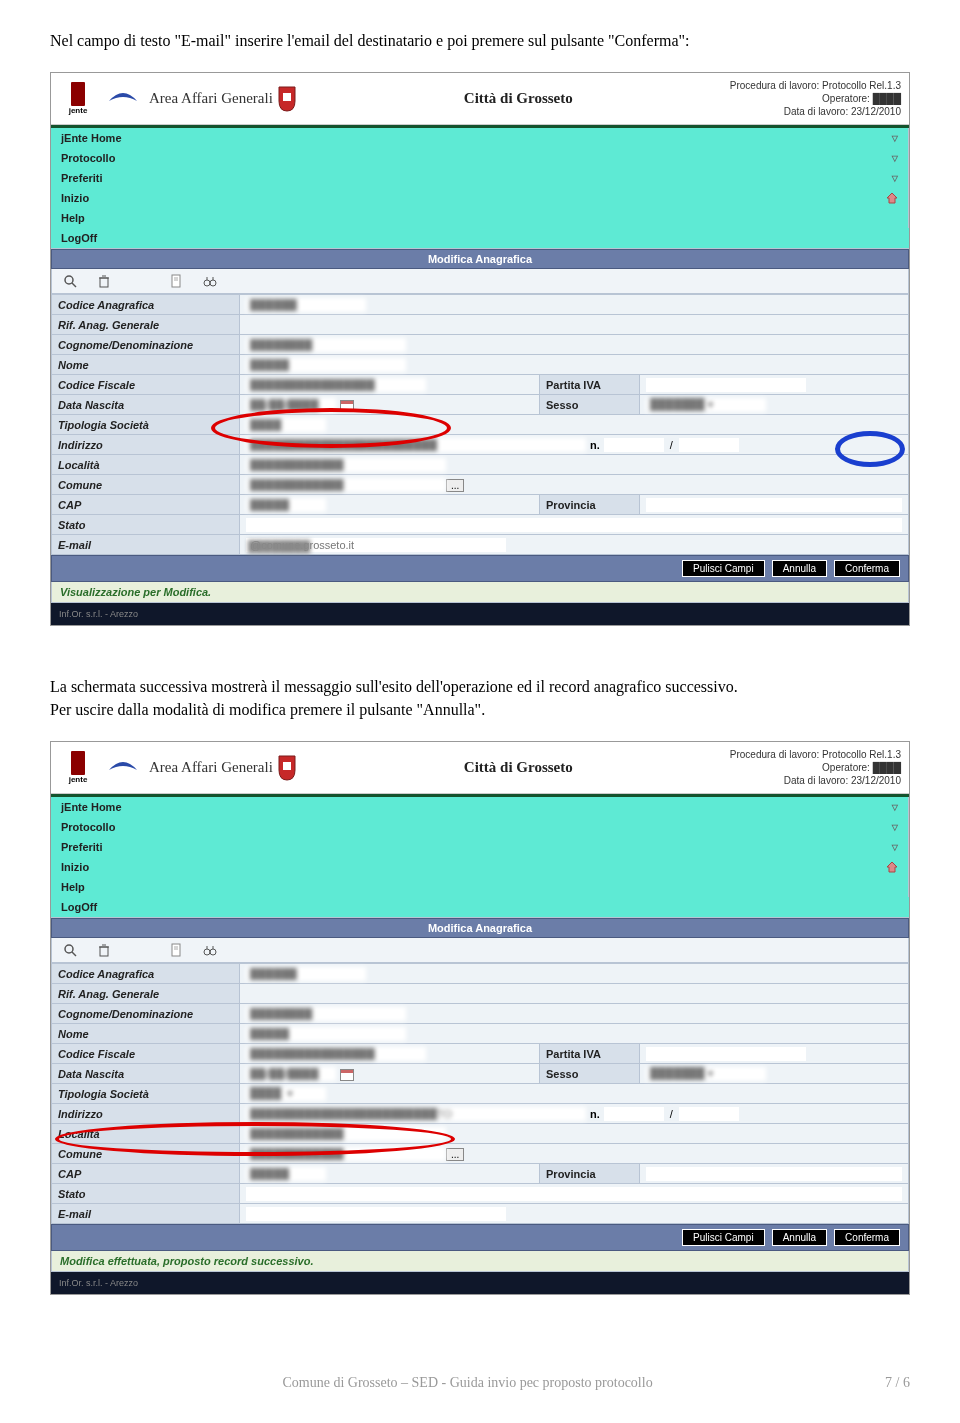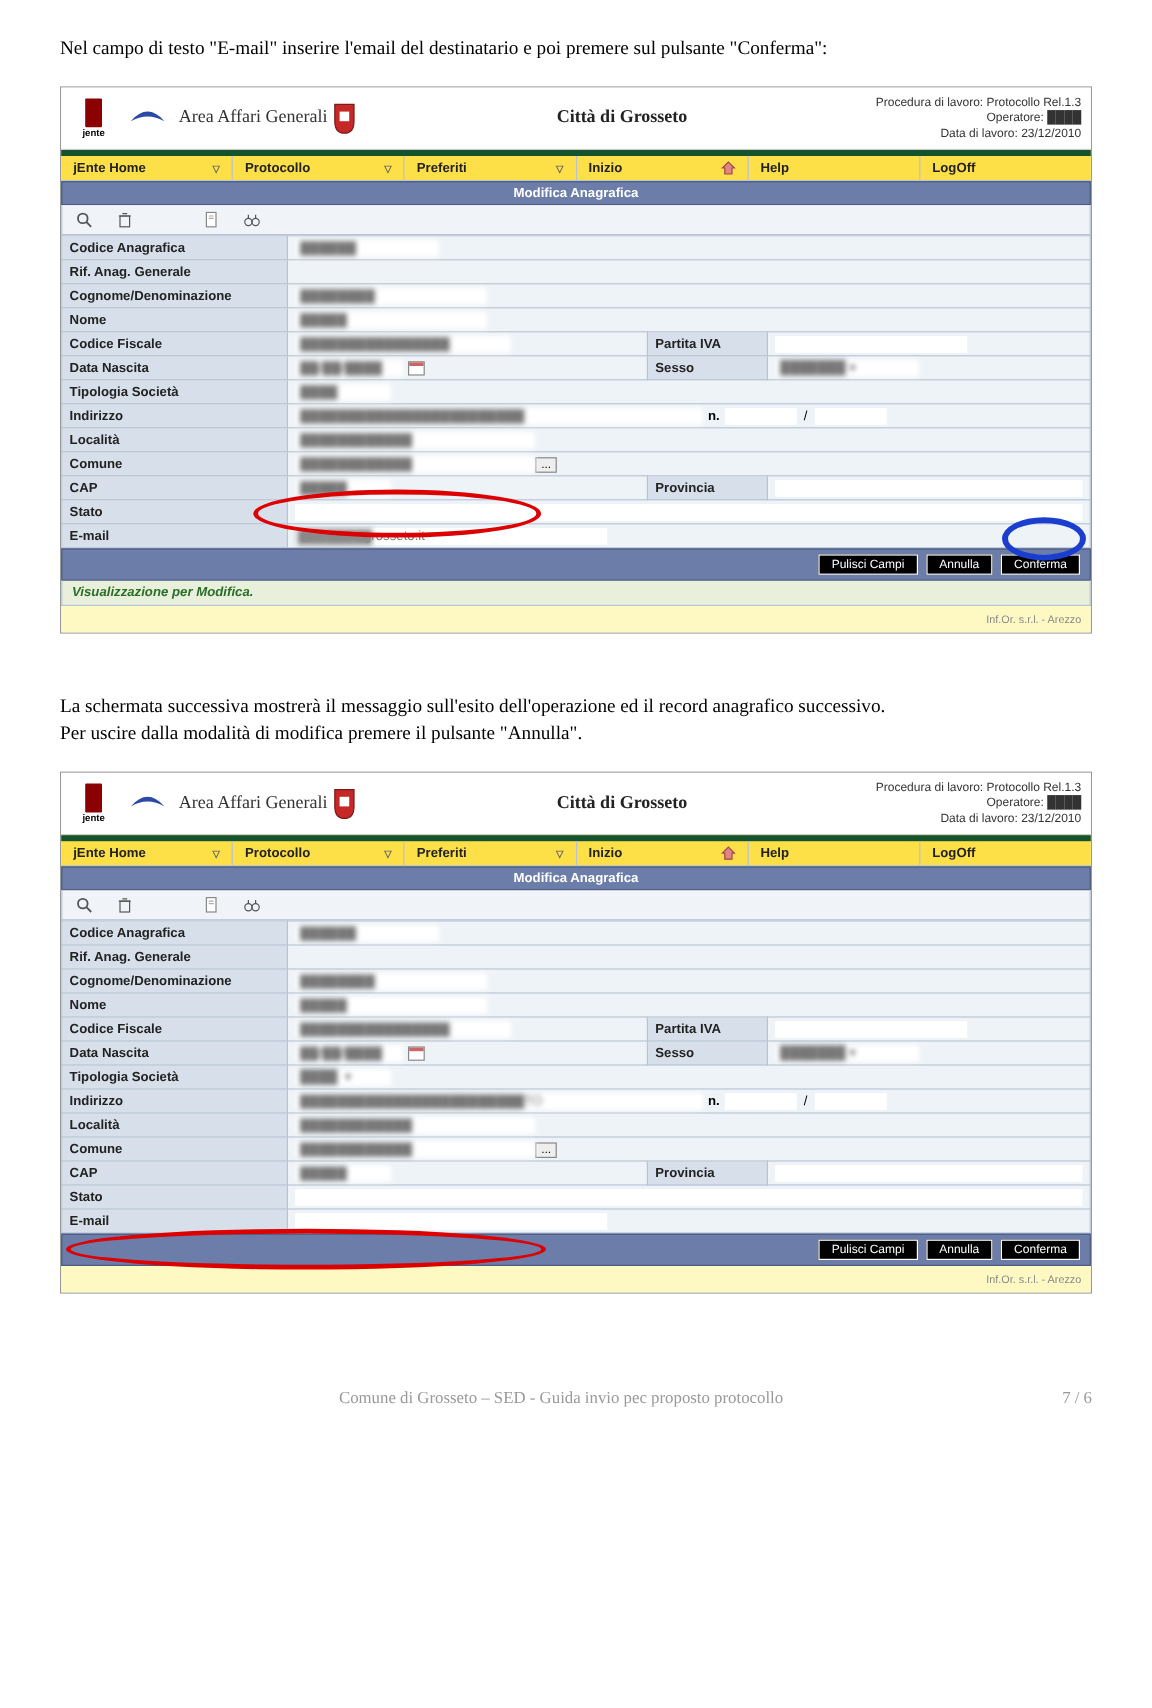--- a/index.html
+++ b/index.html
@@ -10,39 +10,39 @@
   .logo-jente { width: 38px; height: 38px; margin-right: 6px; display: flex; flex-direction: column; align-items: center; justify-content: center; }
   .logo-jente .tower { width: 14px; height: 24px; background: #8b0000; border-radius: 1px; }
   .logo-jente .txt { font-size: 8px; color: #000; font-weight: bold; }
   .blue-swoosh { width: 40px; height: 38px; margin-right: 6px; display: flex; align-items: center; justify-content: center; }
   .blue-swoosh svg { width: 36px; height: 36px; }
   .area-label { font-family: "Times New Roman", serif; font-size: 15px; color: #333; flex: 0 0 auto; }
   .city-label { font-family: "Times New Roman", serif; font-size: 15px; font-weight: bold; color: #222; flex: 1; text-align: center; }
   .crest { width: 28px; height: 32px; margin-right: 6px; display: flex; align-items: center; justify-content: center; }
   .crest svg { width: 24px; height: 28px; }
   .header-meta { text-align: right; font-size: 10px; color: #333; line-height: 1.3; }
-  .menubar { display: flex; background: #fde047; border-top: 5px solid #14532d; border-bottom: 1px solid #b8c4d4; }
+  .menubar { display: flex; background: #5eead4; border-top: 3px solid #14532d; border-bottom: 1px solid #b8c4d4; flex-direction: column; }
   .menubar .mitem { flex: 1; padding: 4px 10px; border-right: 1px solid #b8c4d4; font-weight: bold; color: #222; display: flex; align-items: center; justify-content: space-between; cursor: pointer; }
   .menubar .mitem:last-child { border-right: none; }
   .menubar .caret { font-size: 8px; color: #666; }
   .home-icon { width: 12px; height: 12px; display: inline-block; }
   .section-title { background: #6b7da8; color: #fff; font-weight: bold; text-align: center; padding: 3px 0; font-size: 11px; border: 1px solid #4a5a80; }
   .toolbar { display: flex; gap: 18px; padding: 4px 10px; background: #f0f4f8; border: 1px solid #b8c4d4; border-top: none; align-items: center; }
   .tb-icon { width: 16px; height: 16px; cursor: pointer; display: inline-flex; align-items: center; justify-content: center; font-size: 14px; }
   table.form { width: 100%; border-collapse: collapse; }
   table.form td { border: 1px solid #b8c4d4; padding: 2px 6px; vertical-align: middle; height: 20px; }
-  table.form td.lbl { background: #d7e0ea; font-weight: bold; color: #222; width: 188px; }
+  table.form td.lbl { background: #d7e0ea; font-weight: bold; color: #222; width: 188px; font-style: italic; }
   table.form td.lbl2 { background: #d7e0ea; font-weight: bold; color: #222; width: 100px; }
   table.form td.val { background: #eef3f7; }
   table.form input[type=text] { width: 100%; border: none; background: #fff; padding: 1px 4px; font-size: 11px; font-family: Verdana, Arial; color: #777; }
   table.form .blurred { filter: blur(2px); color: #888; }
   .btnbar { background: #6b7da8; text-align: right; padding: 4px 8px; border: 1px solid #4a5a80; }
   .btnbar button { background: #000000; color: #fff; border: 1px solid #fff; padding: 2px 10px; font-size: 10px; margin-left: 4px; cursor: pointer; }
   .statusbar { background: #e8f0dc; color: #2a6e2a; font-weight: bold; font-style: italic; padding: 4px 8px; border: 1px solid #b8c4d4; border-top: none; }
-  .footer-credit { text-align: right; font-size: 9px; color: #888; padding: 6px 8px; background: #fef9c3; }
+  .footer-credit { font-size: 9px; color: #888; padding: 6px 8px; background: #0f172a; }
   .circle-red { position: absolute; border: 4px solid #d00; border-radius: 50%; pointer-events: none; }
   .circle-blue { position: absolute; border: 5px solid #1a3fcf; border-radius: 50%; pointer-events: none; }
   .rel { position: relative; }
   .page-footer { text-align: center; color: #999; font-size: 14px; margin-top: 80px; font-family: Georgia, serif; }
   .page-footer .pn { float: right; }
   .cal-icon { display: inline-block; width: 14px; height: 12px; border: 1px solid #888; background: #fff; vertical-align: middle; margin-left: 4px; position: relative; }
   .cal-icon::before { content: ""; position: absolute; top: 0; left: 0; right: 0; height: 3px; background: #c66; }
   .lookup-btn { display: inline-block; border: 1px solid #888; background: #eee; padding: 0 4px; font-size: 10px; cursor: pointer; }
   .slash { display: inline-block; padding: 0 6px; }
   .n-label { font-weight: bold; padding: 0 4px; }
@@ -365,20 +365,21 @@
           <td class="val" colspan="3"><input type="text" value="" style="width: 260px;"></td>
         </tr>
   </tbody>
     </table>
 
   <div class="btnbar">
     <button>Pulisci Campi</button>
     <button>Annulla</button>
     <button>Conferma</button>
   </div>
+  <div class="statusbar">Modifica effettuata, proposto record successivo.</div>
   <div class="footer-credit">Inf.Or. s.r.l. - Arezzo</div>
 
   <div class="circle-red" style="left:4px; top:380px; width:400px; height:34px;"></div>
 </div>
 
 <div class="page-footer">
   <span>Comune di Grosseto – SED - Guida invio pec proposto protocollo</span>
   <span class="pn">7 / 6</span>
 </div>
 

